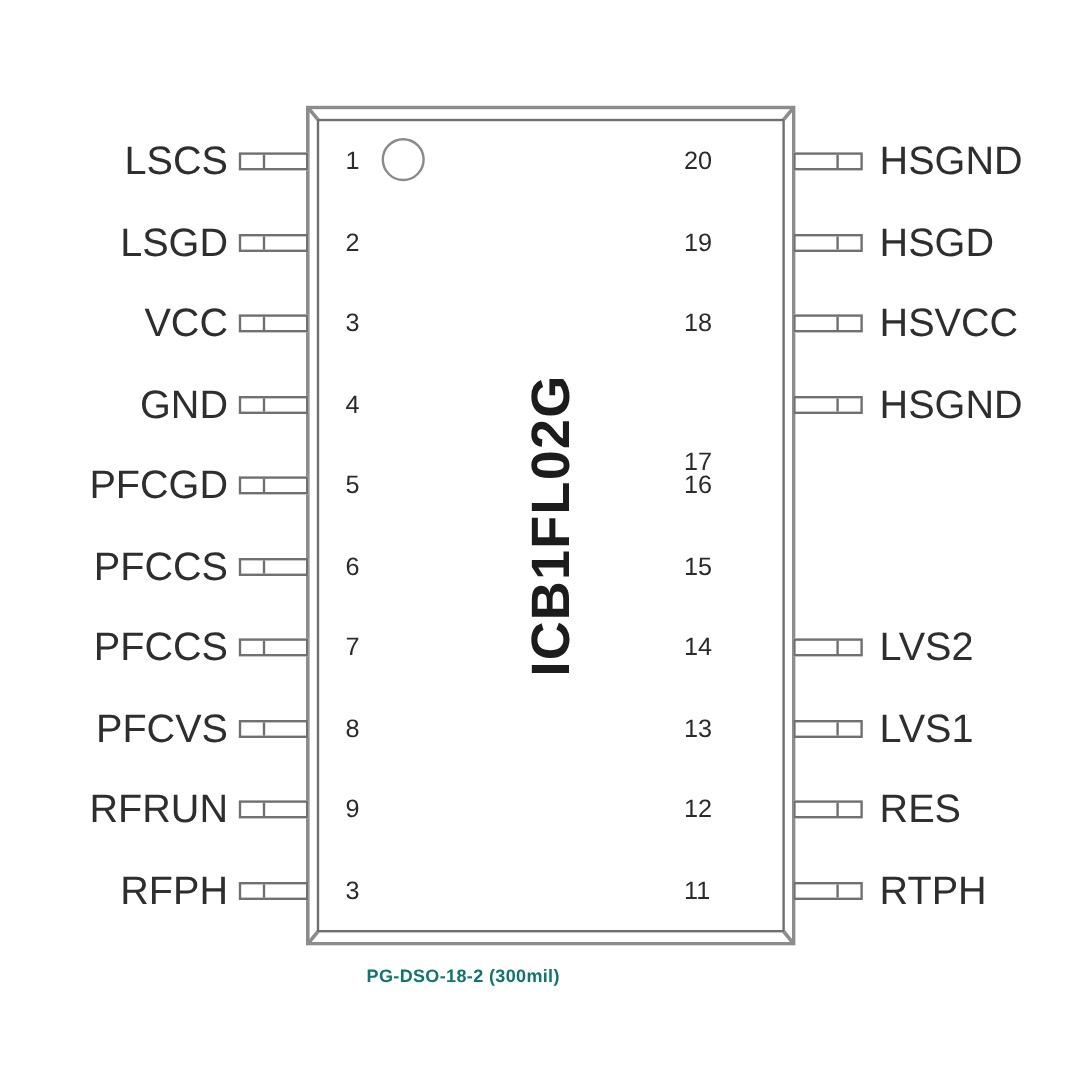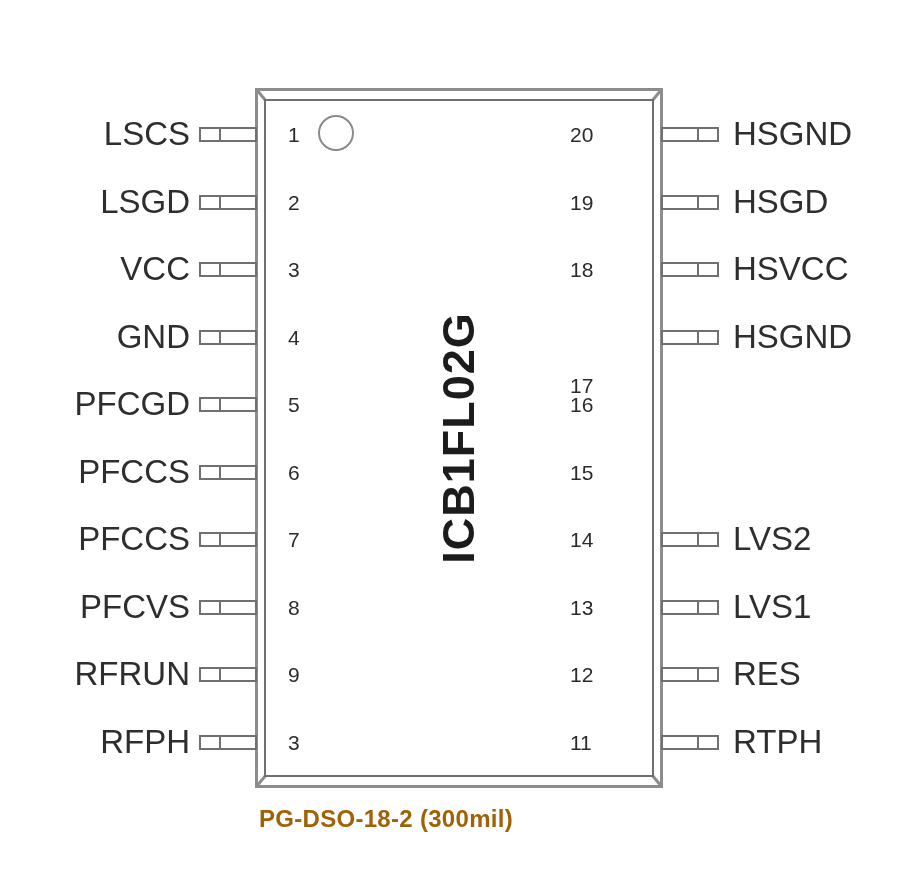--- a/index.html
+++ b/index.html
@@ -121,23 +121,23 @@
   .sig-label.left  { right: 710px; text-align: right; }
   .sig-label.right { left: 733px;  text-align: left; }
 
   
   #package-caption {
     position: absolute;
     left: 0;
     top: 805px;
     width: 772px;
     text-align: center;
-    font-size: 24px;
+    font-size: 15px;
     font-weight: bold;
-    color: #a16207;
+    color: #0f766e;
     letter-spacing: 0.3px;
     font-family: "Liberation Sans", sans-serif;
   }
 </style>
 </head>
 <body>
 
 <div id="stage">
 
   <div id="package-body">

